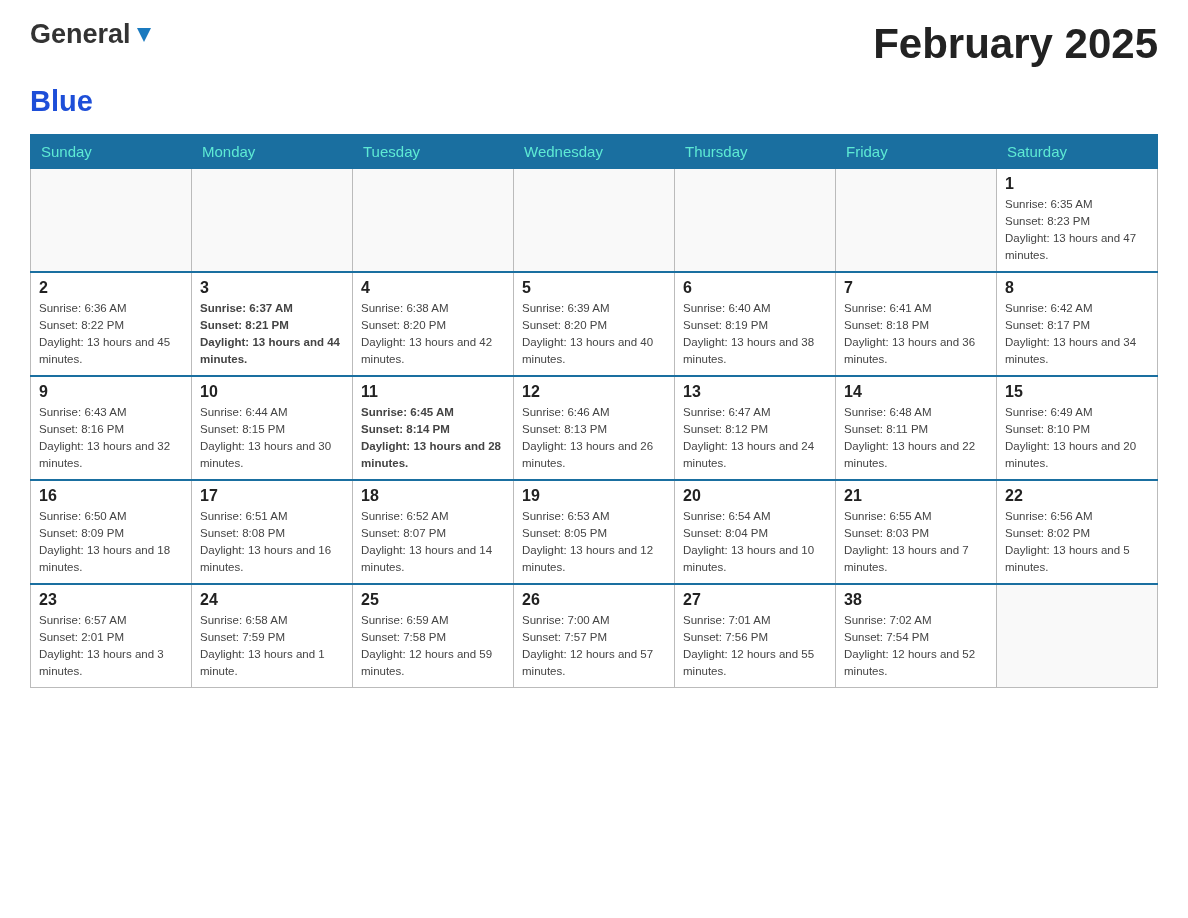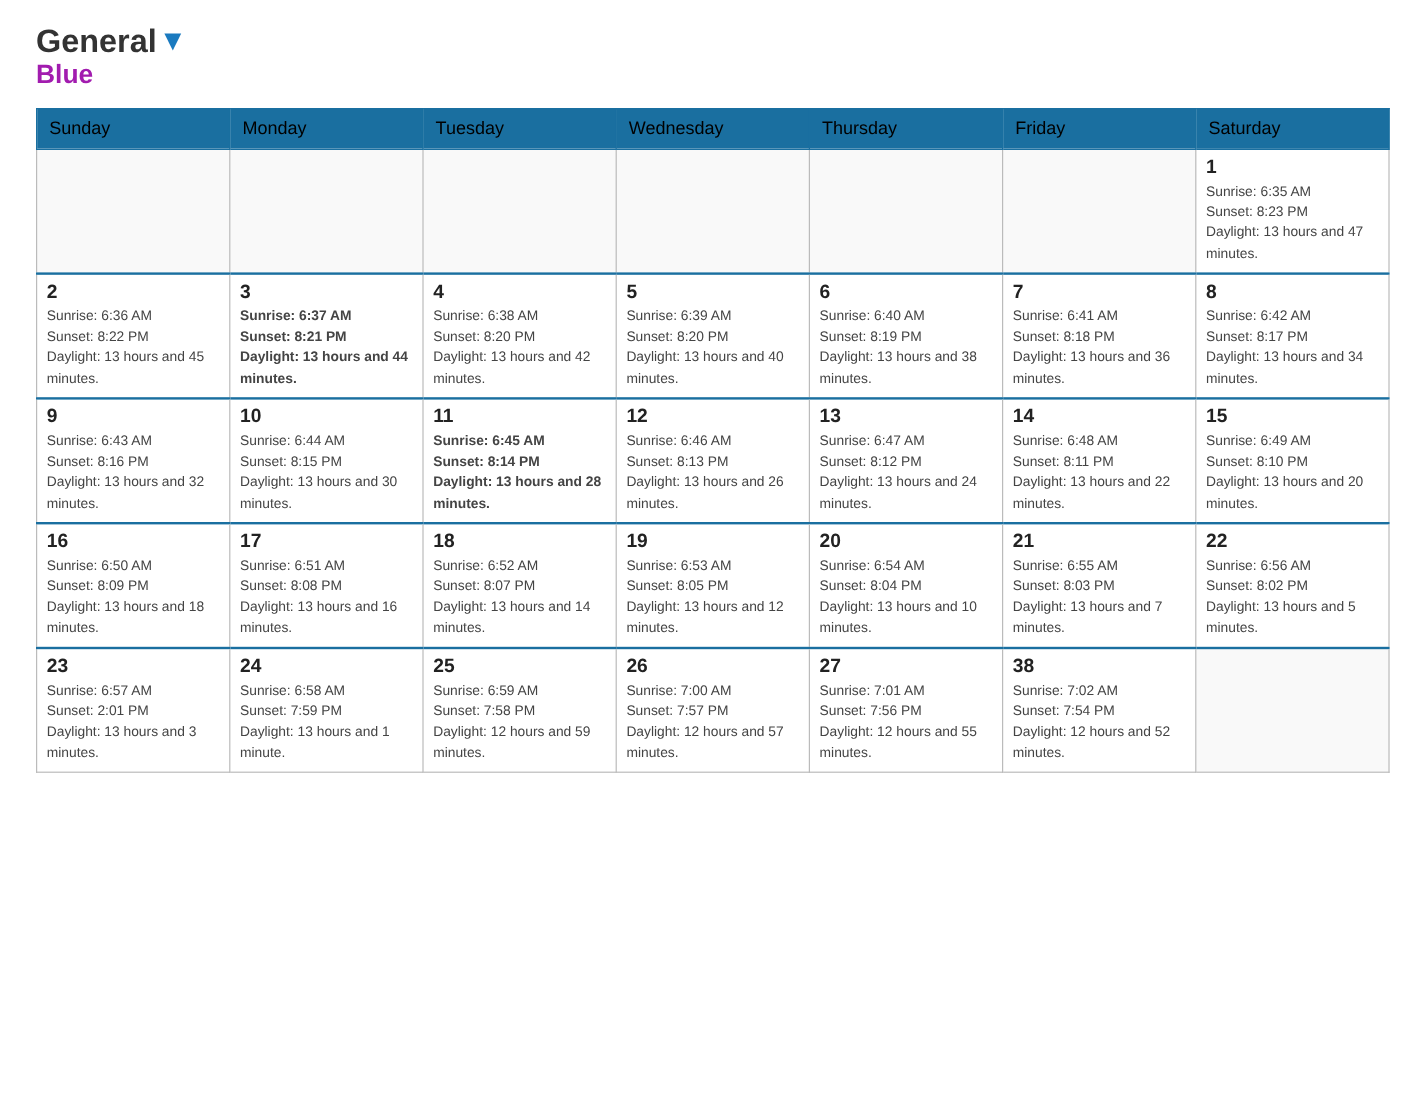--- a/index.html
+++ b/index.html
@@ -18,23 +18,24 @@
     .logo {
       display: flex;
       align-items: center;
     }
     .logo-text-general {
       font-size: 27px;
       font-weight: bold;
       color: #333;
     }
     .logo-text-blue {
-      font-size: 22px;
+      font-size: 29px;
       font-weight: bold;
-      color: #a21caf;
+      color: #1d4ed8;
+      margin-top: 36px;
     }
     .title-section {
       text-align: right;
     }
     .month-title {
       font-size: 42px;
       font-weight: bold;
       color: #222;
     }
     .location-title {
@@ -42,21 +43,21 @@
       color: #333;
       margin-top: 2px;
     }
     .calendar-table {
       width: 100%;
       border-collapse: collapse;
       border: 1px solid #999;
     }
     .calendar-table th {
       background-color: #1a6fa0;
-      color: #000000;
+      color: #5eead4;
       font-size: 15px;
       font-weight: normal;
       padding: 8px 10px;
       text-align: left;
       border: 1px solid #1a6fa0;
     }
     .calendar-table td {
       vertical-align: top;
       padding: 6px 8px;
       border: 1px solid #bbb;
@@ -93,20 +94,21 @@
       <div style="display:flex; align-items:center;">
         <span class="logo-text-general">General</span>
         <svg width="22" height="22" viewBox="0 0 22 22" style="margin-left:2px;">
           <polygon points="4,4 18,4 11,18" fill="#1a7abf"></polygon>
         </svg>
       </div>
       <span class="logo-text-blue">Blue</span>
     </div>
   </div>
   <div class="title-section">
+    <div class="month-title">February 2025</div>
   </div>
 </div>
 
 <table class="calendar-table">
   <thead>
     <tr>
     <th>Sunday</th>
         <th>Monday</th>
         <th>Tuesday</th>
         <th>Wednesday</th>

